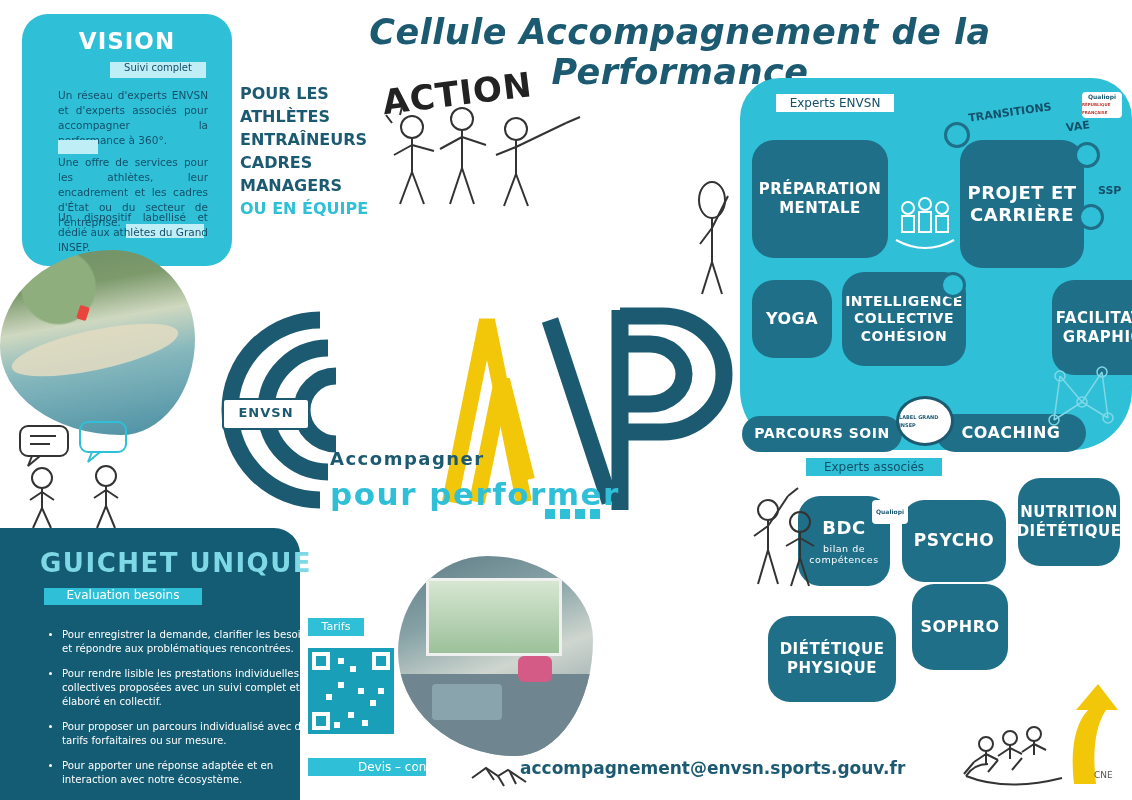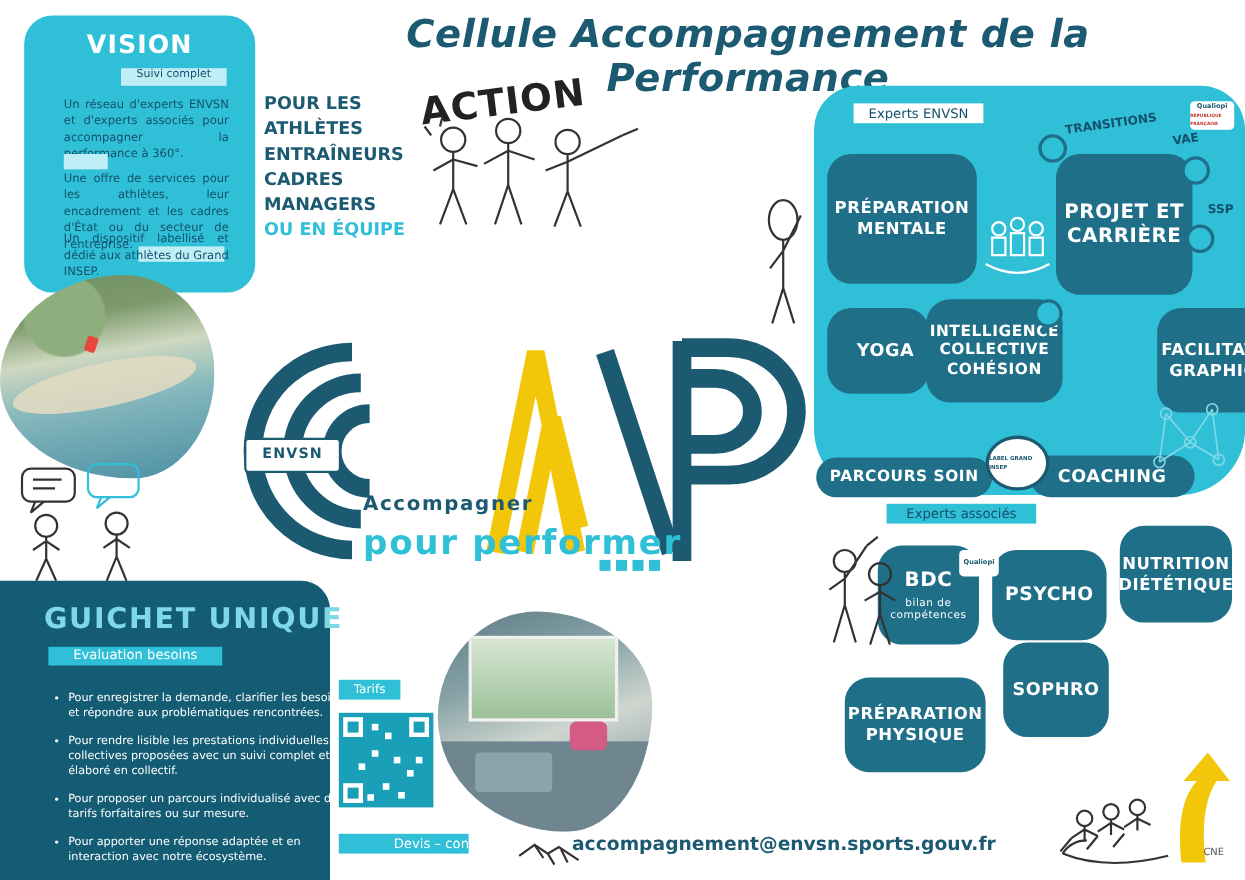--- a/index.html
+++ b/index.html
@@ -143,21 +143,21 @@
   #experts-envsn-bg{left:776px;top:94px;width:118px;height:18px;background:#ffffff;}
   #experts-envsn{left:776px;top:96px;width:118px;text-align:center;font-size:12px;color:#14506a;}
 
   .card{
     position:absolute;background:#1f6f88;border-radius:22px;
     color:#ffffff;display:flex;align-items:center;justify-content:center;
     text-align:center;font-weight:bold;letter-spacing:.5px;line-height:1.25;
   }
   #c-prep-mentale{left:752px;top:140px;width:136px;height:118px;font-size:15px;}
   #c-projet{left:960px;top:140px;width:124px;height:128px;font-size:18px;}
-  #c-yoga{left:752px;top:280px;width:80px;height:78px;font-size:16px;padding-left:13px;}
+  #c-yoga{left:752px;top:280px;width:80px;height:78px;font-size:16px;}
   #c-intelligence{left:842px;top:272px;width:124px;height:94px;font-size:14px;}
   #c-facilitation{left:1052px;top:280px;width:126px;height:95px;font-size:15px;}
   #c-parcours{left:742px;top:416px;width:160px;height:36px;font-size:14px;border-radius:18px;}
   #c-coaching{left:936px;top:414px;width:150px;height:38px;font-size:16px;border-radius:19px;}
 
   #experts-assoc-bg{left:806px;top:458px;width:136px;height:18px;background:#2fc0d8;}
   #experts-assoc{left:806px;top:460px;width:136px;text-align:center;font-size:12px;color:#14506a;}
 
   #c-bdc{left:798px;top:496px;width:92px;height:90px;font-size:18px;flex-direction:column;}
   #c-bdc .sub{font-size:9.5px;font-weight:normal;margin-top:4px;line-height:11px;}
@@ -379,21 +379,21 @@
 
 <div class="abs" id="experts-assoc-bg"></div>
 <div class="abs" id="experts-assoc">Experts associés</div>
 
 <div class="card" id="c-bdc">
   <span>BDC</span>
   <span class="sub">bilan de compétences</span>
 </div>
 <div class="card" id="c-psycho">PSYCHO</div>
 <div class="card" id="c-nutrition">NUTRITION DIÉTÉTIQUE</div>
-<div class="card" id="c-prep-phys">PRÉPARATION PHYSIQUE</div>
+<div class="card" id="c-prep-phys">DIÉTÉTIQUE PHYSIQUE</div>
 <div class="card" id="c-sophro">SOPHRO</div>
 
 <div class="logo-box" id="logo-qualiopi2">
   <span>Qualiopi</span>
 </div>
 
 <svg class="abs" id="people-right" viewBox="0 0 90 110">
   <g fill="none" stroke="#333" stroke-width="2">
     <circle cx="28" cy="30" r="10"></circle>
       <path d="M28 40 v30 M28 46 l-14 10 M28 46 l20 -30 M28 70 l-10 34 M28 70 l10 34"></path>

